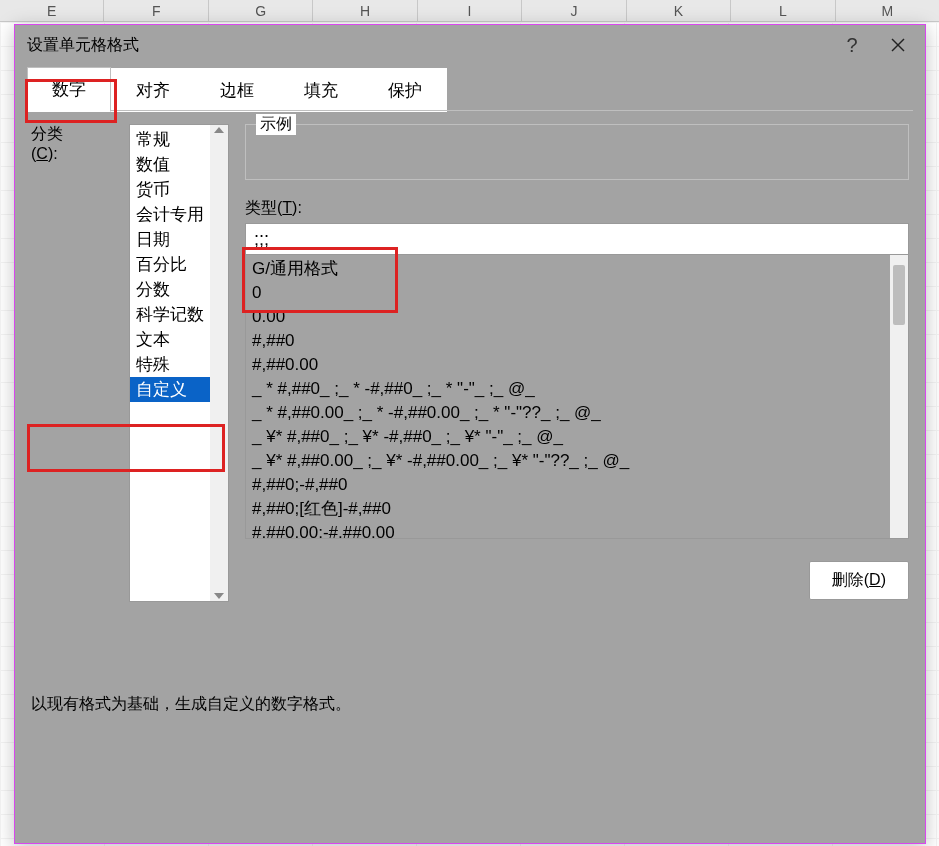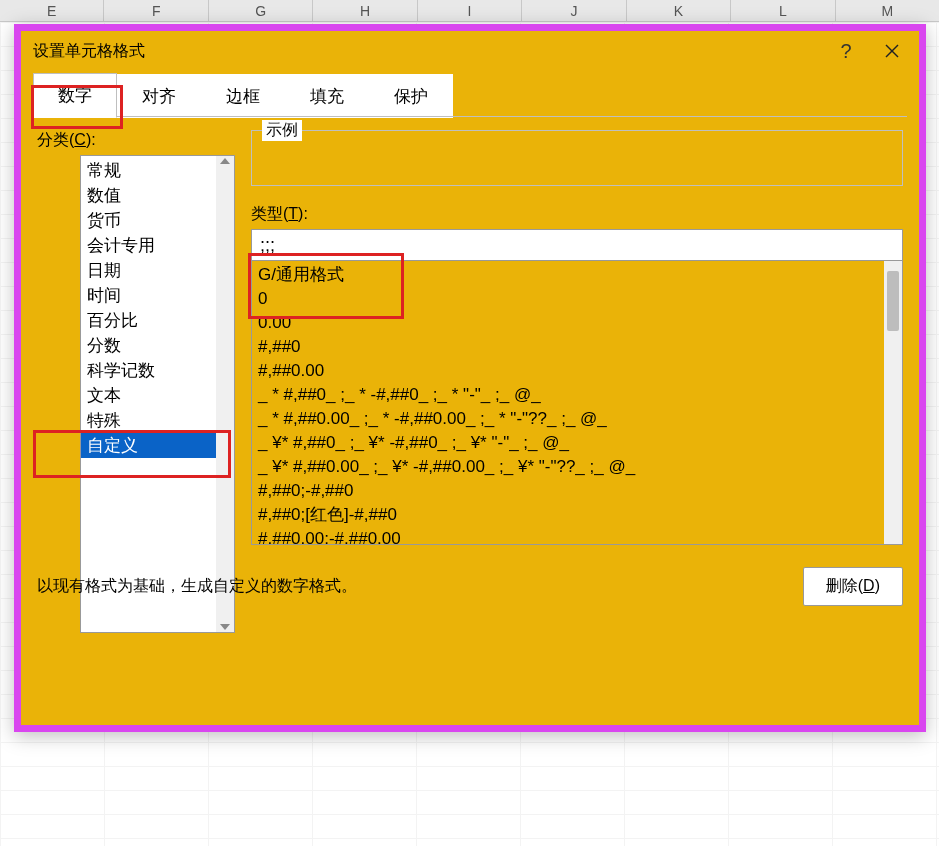--- a/index.html
+++ b/index.html
@@ -42,23 +42,23 @@
       linear-gradient(to bottom, #d0d0d0 1px, transparent 1px) 0 0/100% 24px;
     opacity:0.25;
   }
 
   
   .dialog {
     position: absolute;
     left: 14px;
     top: 24px;
     width: 912px;
-    height: 708px;
-    background: #eab308;
-    border: 7px solid #d946ef;
+    height: 820px;
+    background: #a3a3a3;
+    border: 1px solid #d946ef;
     box-shadow: 0 4px 18px rgba(0,0,0,.25);
     display:flex;
     flex-direction:column;
   }
   .titlebar {
     height: 40px;
     display:flex;
     align-items:center;
     padding: 0 4px 0 12px;
     font-size: 16px;
@@ -106,21 +106,21 @@
   }
 
   .body {
     display:flex;
     flex:1;
     padding: 12px 16px 0 16px;
     gap: 16px;
     position:relative;
   }
 
-  .left-col { width: 198px; display:flex; flex-direction:column; }
+  .left-col { width: 198px; display:flex; flex-direction:row; }
   .category-label { margin-bottom:4px; font-size:16px; }
   .category-label u { text-decoration:underline; }
 
   .listbox-wrap {
     border:1px solid #999;
     height: 478px;
     position:relative;
     display:flex;
     margin-left:43px;
   }
@@ -298,21 +298,20 @@
       <div class="category-label">
         <span>分类(</span><u>C</u><span>):</span>
       </div>
       <div class="listbox-wrap">
         <div class="listbox" id="category-list">
             <div class="item">常规</div>
             <div class="item">数值</div>
             <div class="item">货币</div>
             <div class="item">会计专用</div>
             <div class="item">日期</div>
-            <div class="item">时间</div>
             <div class="item">百分比</div>
             <div class="item">分数</div>
             <div class="item">科学记数</div>
             <div class="item">文本</div>
             <div class="item">特殊</div>
             <div class="item selected">自定义</div>
           </div>
         <div class="list-scrolltrack">
           <div class="arrow up"></div>
           <div class="arrow down"></div>

